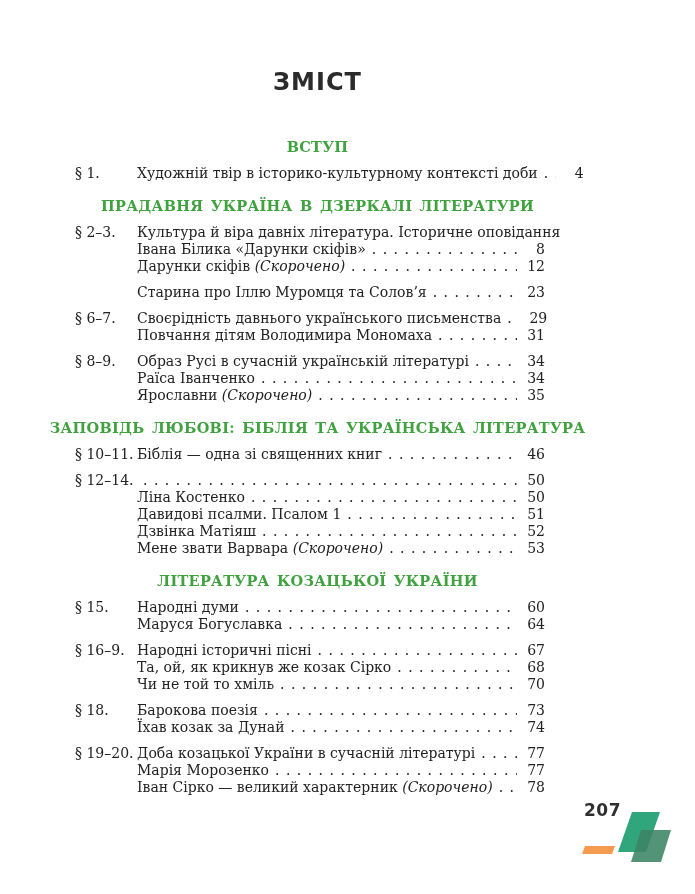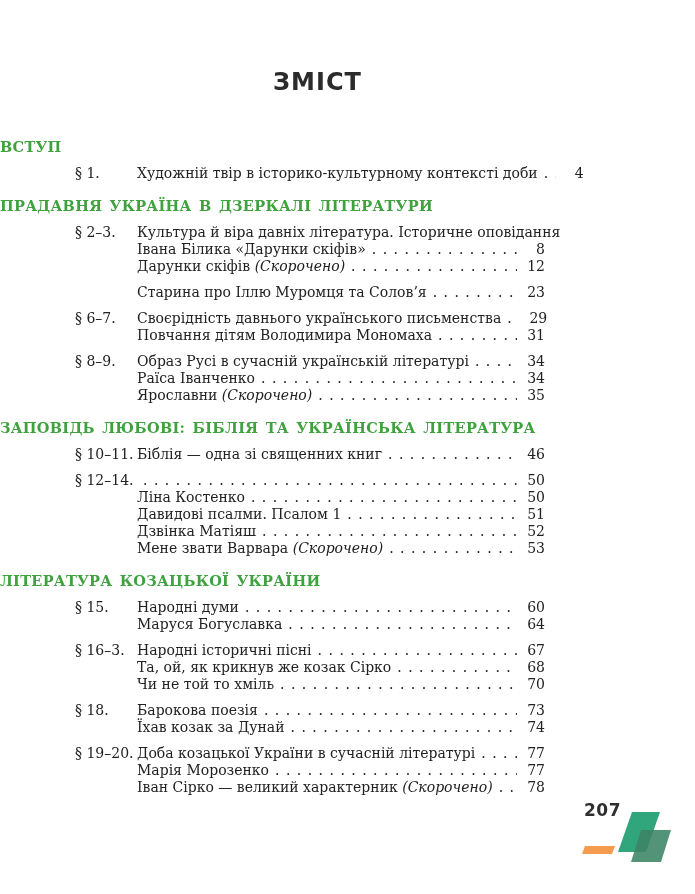--- a/index.html
+++ b/index.html
@@ -24,20 +24,21 @@
     letter-spacing: 1px;
     color: #2b2b2b;
   }
 
   .toc {
     display: block;
     margin: 0 90px 0 75px;
   }
 
   .section-heading {
+    text-align: center;
     font-weight: bold;
     font-size: 14.5px;
     line-height: 17px;
     letter-spacing: 0.3px;
     word-spacing: 2px;
     color: var(--heading-green, #3fa23f);
     margin: 15px -90px 10px -75px;
   }
   .section-heading:first-child { margin-top: 41px; }
 
@@ -217,21 +218,21 @@
         </div>
         <div class="toc-row">
           <span class="num"></span>
           <span class="ttl">Маруся Богуславка</span>
           <span class="leader"></span>
           <span class="pg">64</span>
         </div>
       </div>
       <div class="toc-block">
         <div class="toc-row">
-          <span class="num">§ 16–3.</span>
+          <span class="num">§ 16–9.</span>
           <span class="ttl">Народні історичні пісні</span>
           <span class="leader"></span>
           <span class="pg">67</span>
         </div>
         <div class="toc-row">
           <span class="num"></span>
           <span class="ttl">Та, ой, як крикнув же козак Сірко</span>
           <span class="leader"></span>
           <span class="pg">68</span>
         </div>

